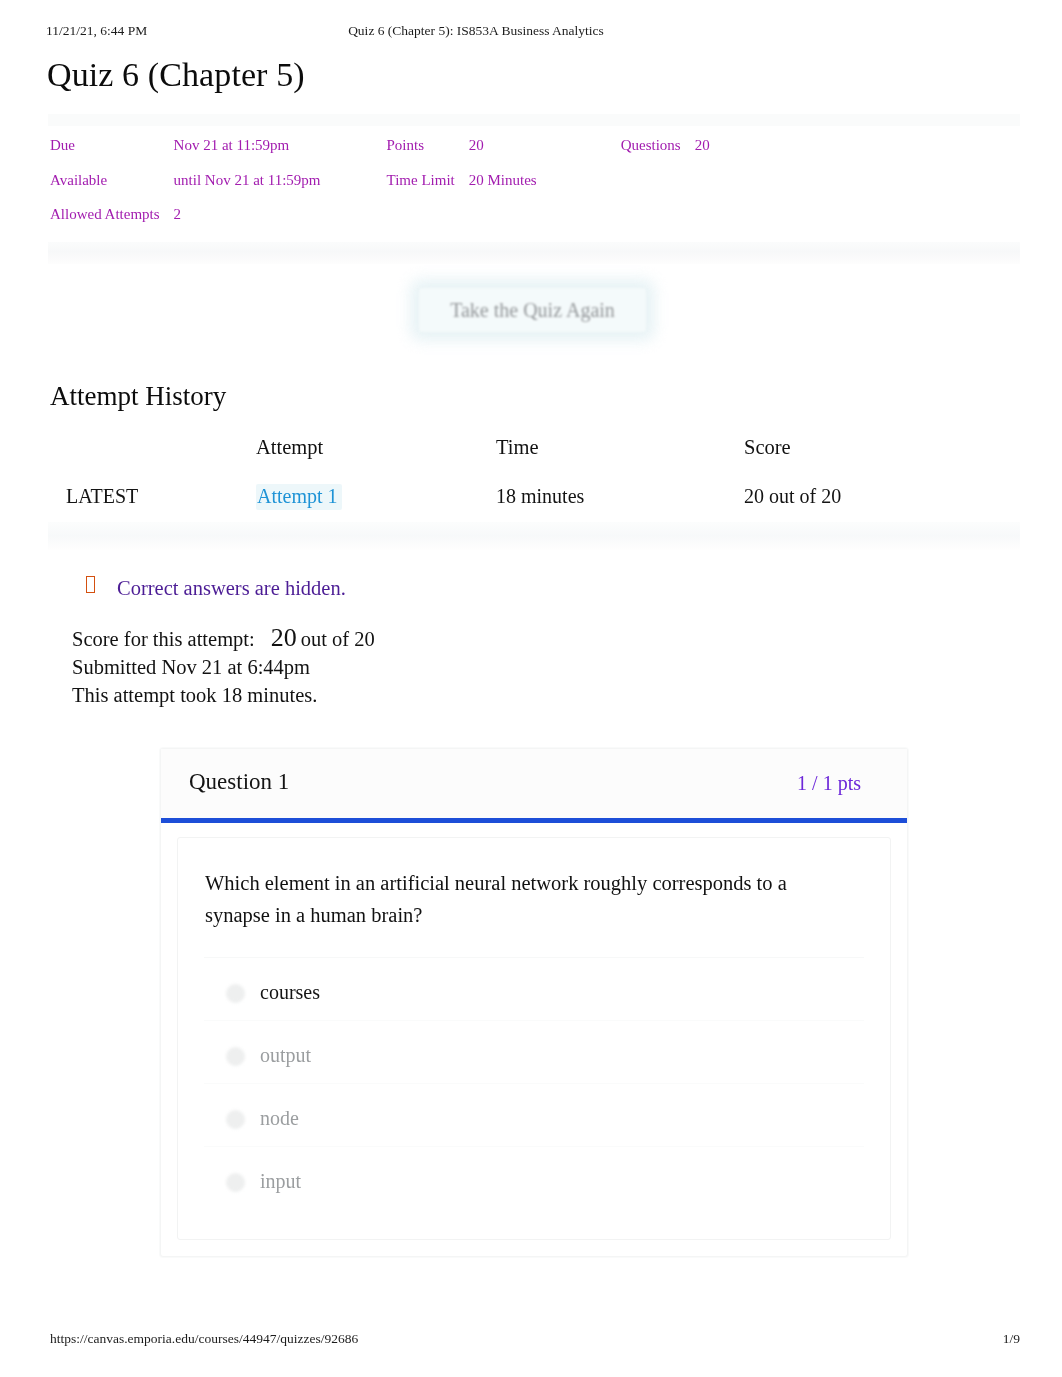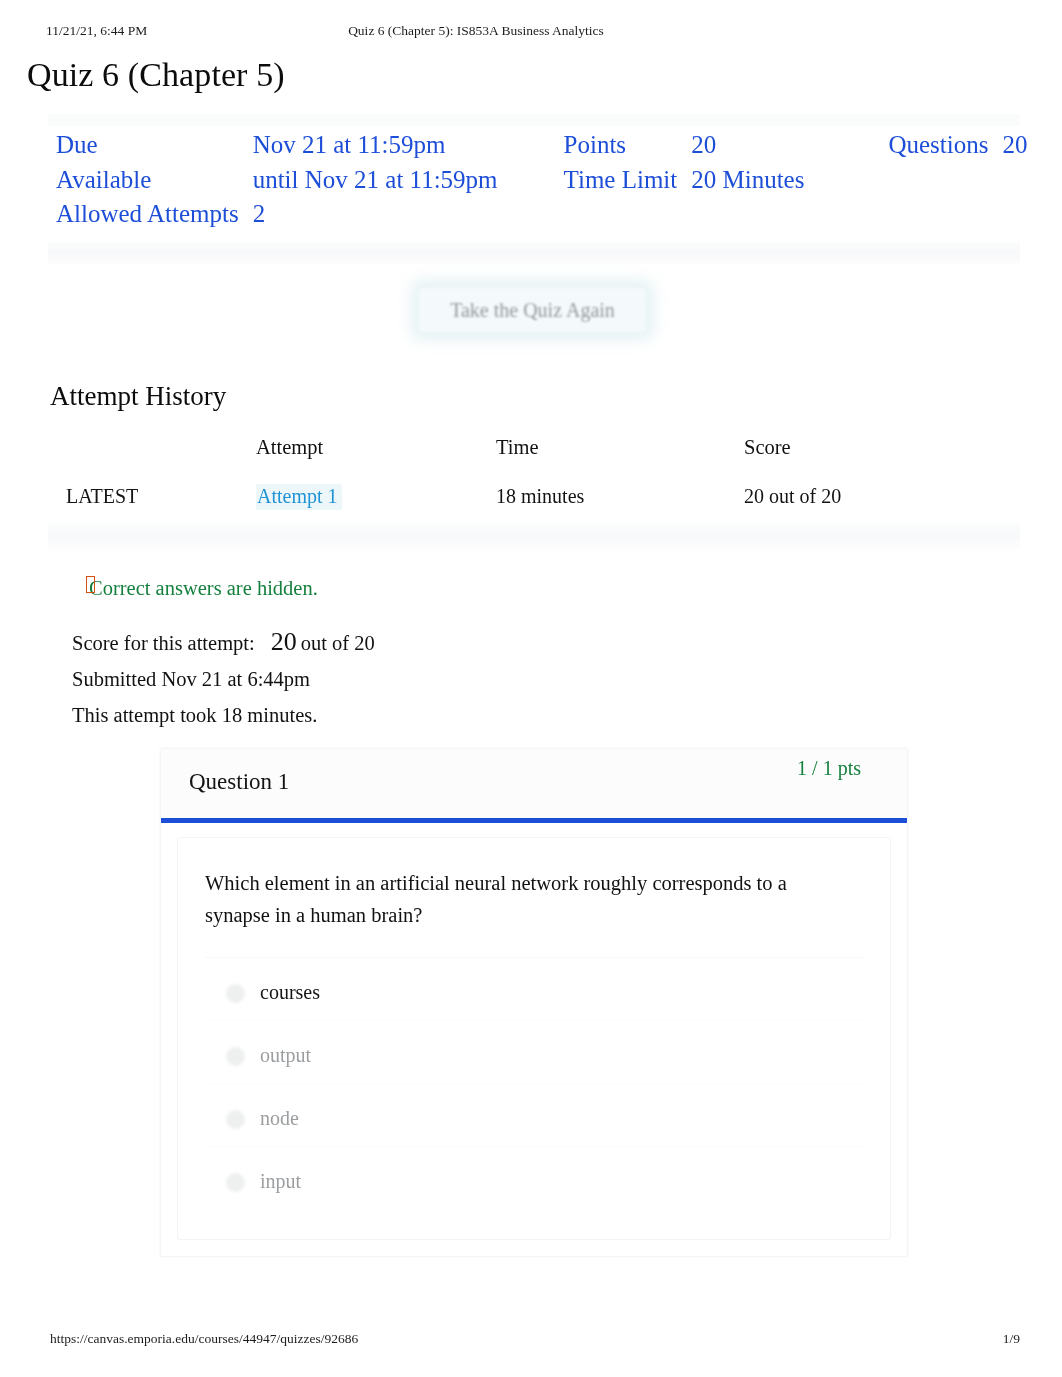--- a/index.html
+++ b/index.html
@@ -67,21 +67,21 @@
   
   .page {
     position: absolute;
     top: 46px;
     left: 0;
     width: 1062px;
   }
 
   h1.quiz-title {
     margin: 0;
-    padding: 0 0 0 27px;
+    padding: 0 0 0 47px;
     font-size: 34px;
     font-weight: normal;
     line-height: 58px;
     letter-spacing: 0.1px;
     color: #0c0c0c;
   }
 
   
   .details-wrap {
     position: relative;
@@ -90,25 +90,25 @@
     padding-right: 42px;
   }
   .details-band {
     height: 12px;
     background: #fafbfb;
     margin-left: 6px;
     margin-right: 0px;
   }
   .details-table {
     border-collapse: collapse;
-    margin-left: 14px;
+    margin-left: 8px;
     margin-top: 2px;
-    font-size: 25px;
+    font-size: 15px;
     line-height: 34.5px;
-    color: #1d4ed8;
+    color: #a21caf;
   }
   .details-table td {
     padding: 0 0 0 0;
     vertical-align: top;
     white-space: nowrap;
     font-weight: normal;
   }
   .dt-label { padding-right: 14px !important; }
   .dt-value { padding-right: 66px !important; }
   .dt-value-wide { padding-right: 84px !important; }
@@ -194,23 +194,23 @@
   .history-rule {
     height: 28px;
     margin-left: 6px;
     margin-top: 6px;
     background: linear-gradient(to bottom, #fcfdfd 0%, #f7f9fa 50%, #fefefe 100%);
   }
 
   
   .notice {
     margin-top: 24px;
-    padding-left: 60px;
+    padding-left: 88px;
     font-size: 20.5px;
-    color: #15803d;
+    color: #4c1d95;
     line-height: 28px;
     position: relative;
   }
   .notice .tofu {
     position: absolute;
     left: 86px;
     top: 2px;
     display: inline-block;
     width: 9px;
     height: 17px;
@@ -220,21 +220,21 @@
   .notice .notice-text {
     display: inline-block;
     margin-left: 29px;
   }
 
   
   .summary {
     margin-top: 22px;
     padding-left: 72px;
     font-size: 20.5px;
-    line-height: 36px;
+    line-height: 28px;
     color: #121212;
   }
   .summary .score-line .lbl { }
   .summary .score-line .big {
     font-size: 26px;
     padding: 0 4px 0 16px;
   }
   .summary .score-line .of { }
 
   
@@ -258,23 +258,23 @@
   .qcard-header .qname {
     position: absolute;
     left: 28px;
     top: 20px;
     font-size: 23px;
     color: #141414;
   }
   .qcard-header .qpts {
     position: absolute;
     right: 46px;
-    top: 8px;
+    top: 23px;
     font-size: 20px;
-    color: #15803d;
+    color: #6d28d9;
   }
   .qcard-body {
     padding: 14px 16px 16px 16px;
   }
   .answers-box {
     border: 1px solid #f2f3f3;
     border-radius: 3px;
     background: #ffffff;
     padding: 22px 26px 30px 26px;
   }

